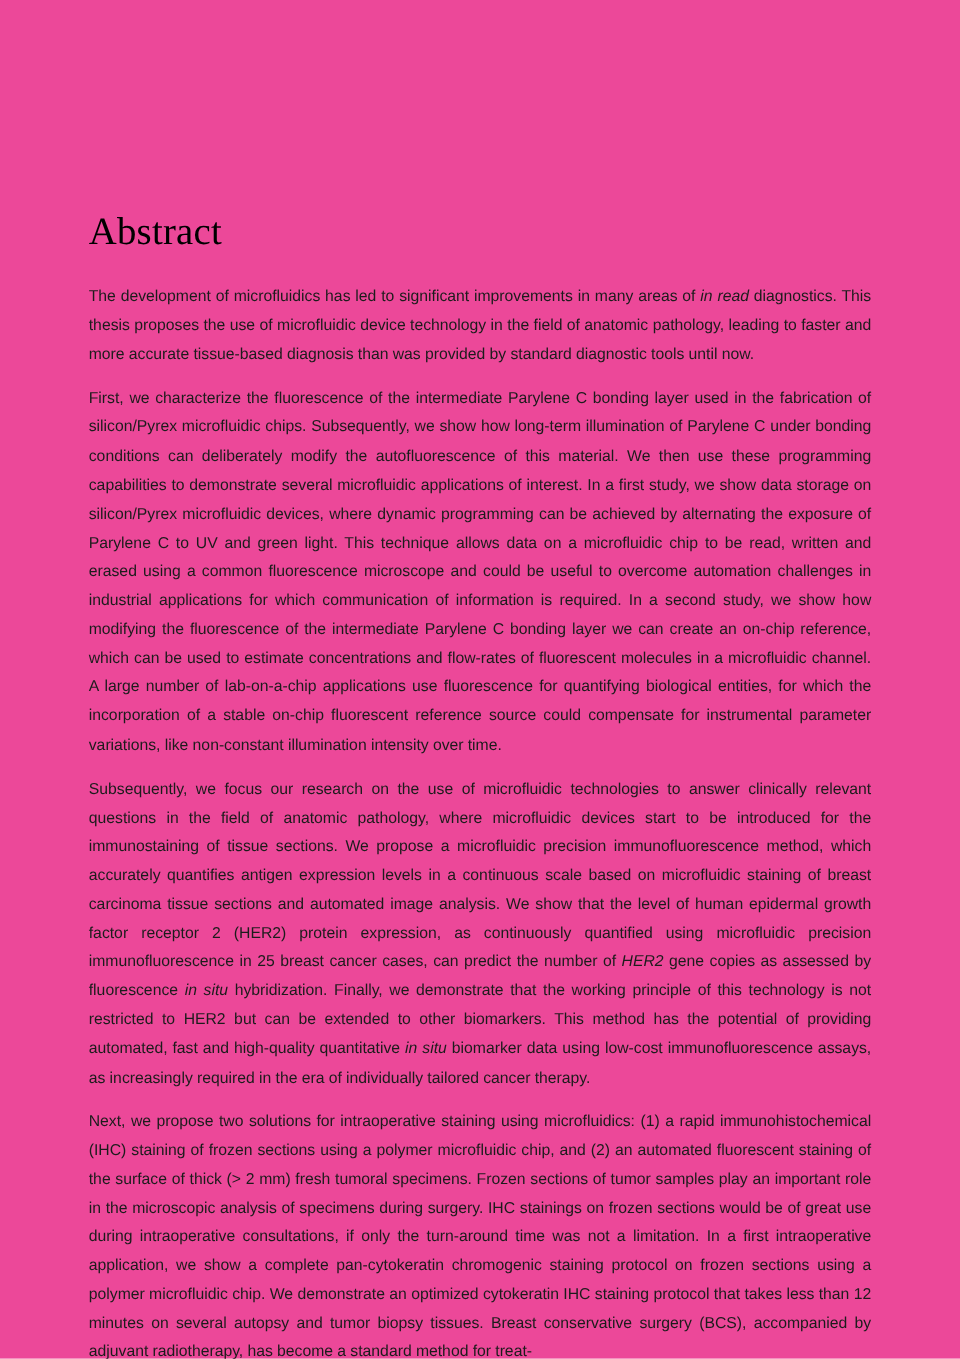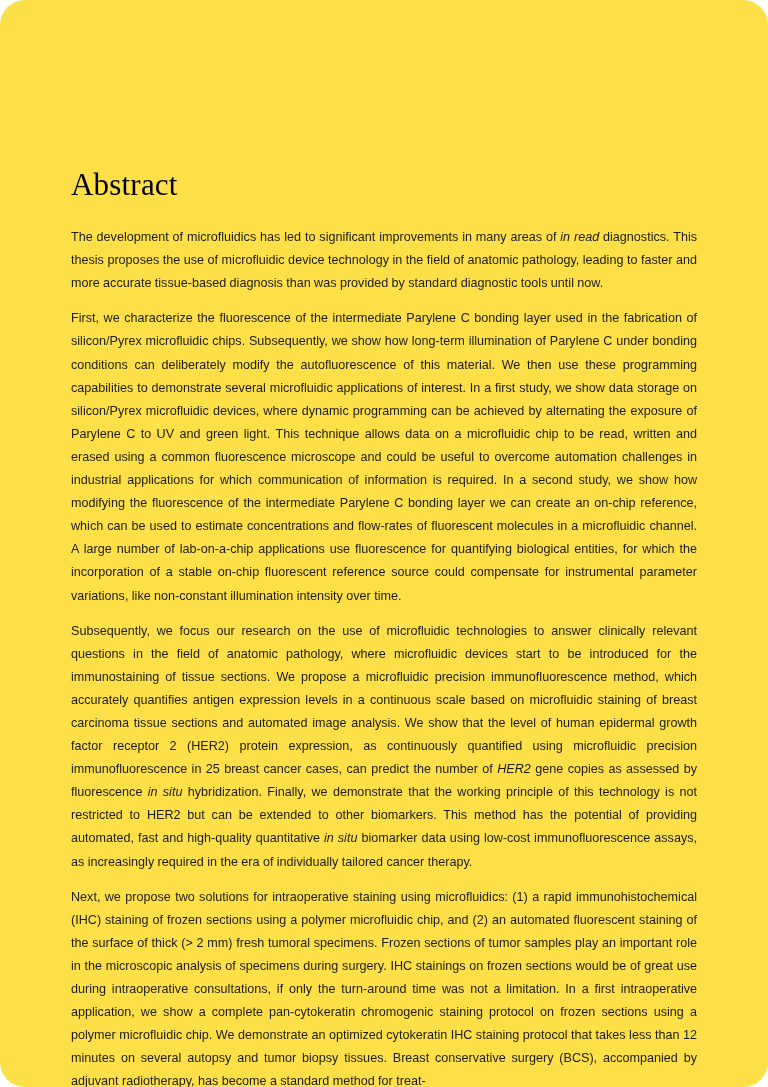--- a/index.html
+++ b/index.html
@@ -17,23 +17,22 @@
     color: #1a1a1a;
     -webkit-font-smoothing: antialiased;
   }
 
   .page {
     position: absolute;
     left: 0;
     top: 0;
     width: 768px;
     height: 1087px;
-    background: #fde047;
+    background: #ec4899;
     box-sizing: border-box;
-    border-radius: 25px;
   }
 
   .content {
     position: absolute;
     left: 71px;
     top: 168px;
     width: 626px;
   }
 
   h1.page-title {

